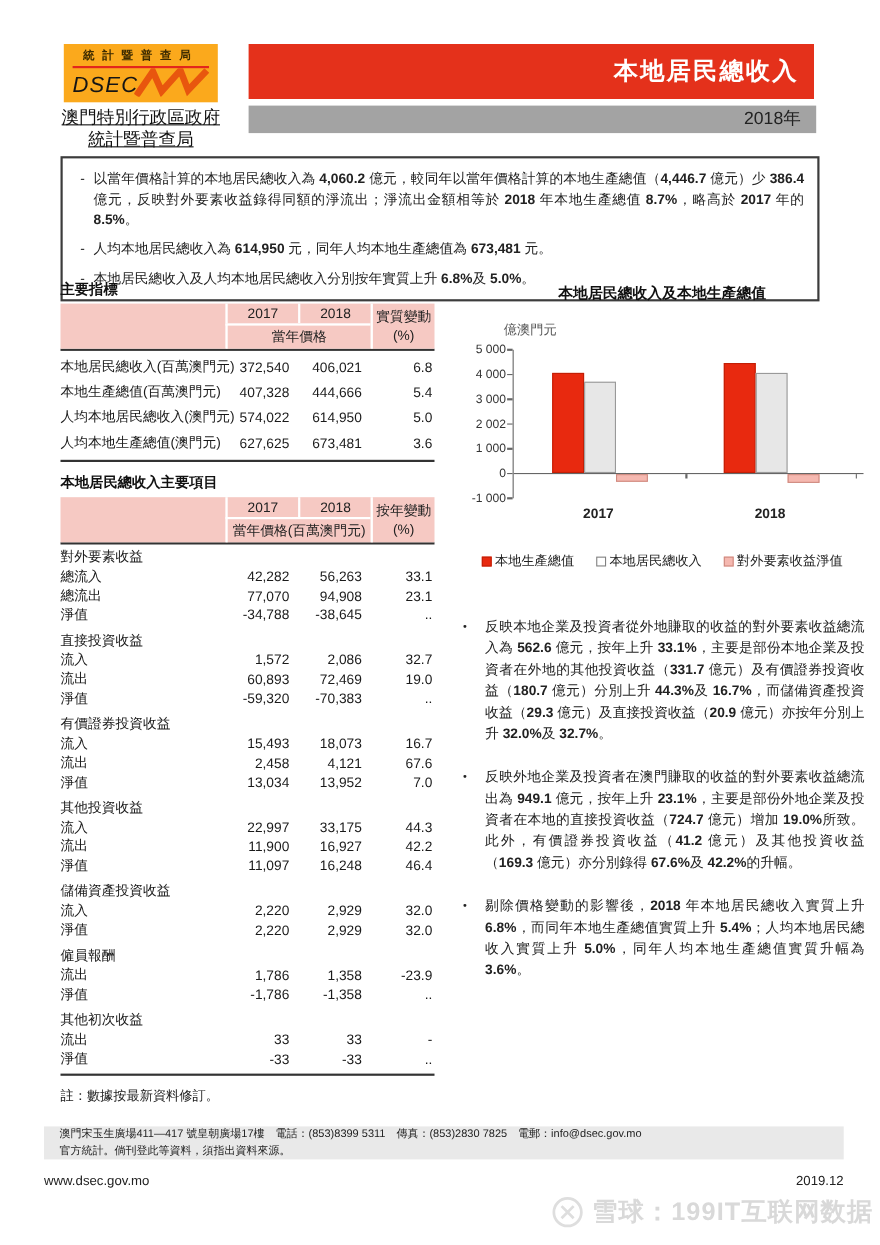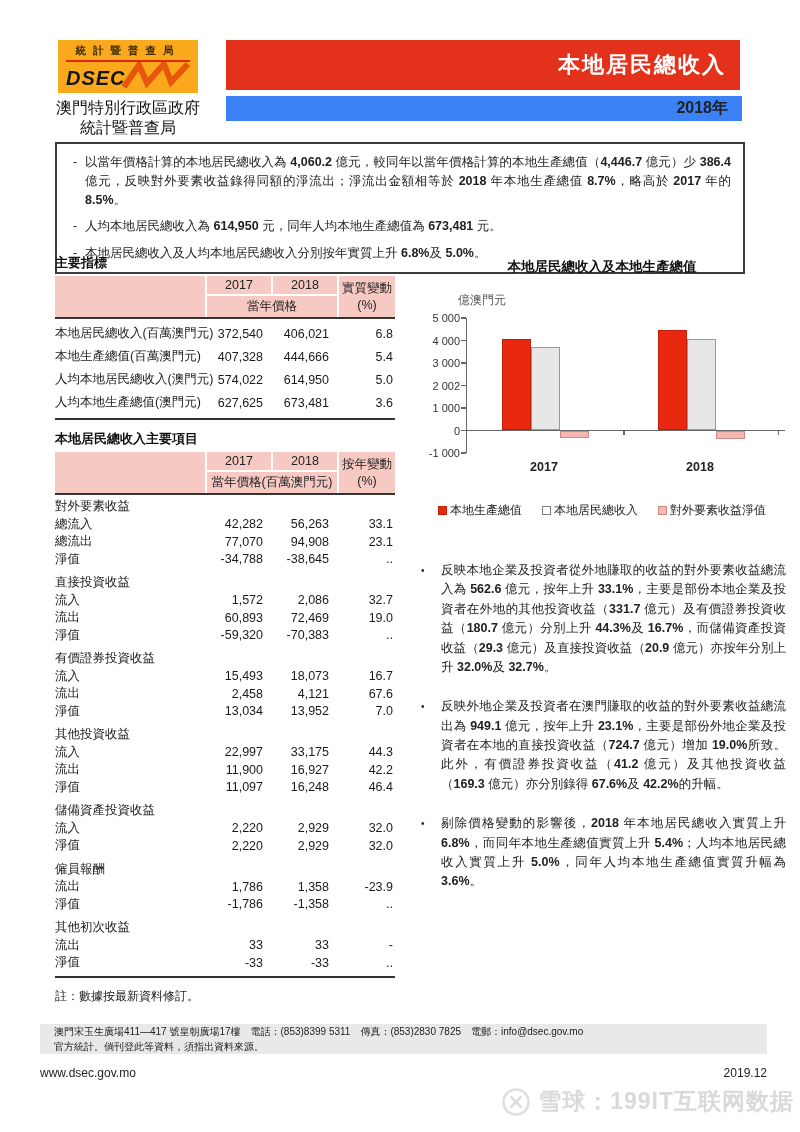--- a/index.html
+++ b/index.html
@@ -5,29 +5,29 @@
   html,body{margin:0;padding:0;background:#fff;}
   .page{position:relative;width:800px;height:1132px;background:#ffffff;overflow:hidden;
         font-family:"Liberation Sans","DejaVu Sans",sans-serif;color:#1a1a1a;}
 
   
   .logo-box{position:absolute;left:58px;top:40px;width:140px;height:53px;background:#fba91c;
             box-sizing:border-box;padding:4px 8px 3px;}
   .logo-top{font-size:10.5px;font-weight:bold;color:#3d2b00;letter-spacing:7px;white-space:nowrap;
             border-bottom:2px solid #e3261c;padding-bottom:2px;text-align:center;}
   .logo-bottom{position:relative;height:28px;}
-  .logo-dsec{position:absolute;left:0;bottom:0;font-size:20px;font-weight:bold;font-style:italic;color:#151515;letter-spacing:1px;}
+  .logo-dsec{position:absolute;left:0;bottom:0;font-size:20px;font-weight:normal;font-style:italic;color:#151515;letter-spacing:1px;}
   .logo-zigzag{position:absolute;right:0;bottom:2px;}
-  .gov-text{position:absolute;left:36px;top:98px;width:184px;text-align:center;font-size:16px;line-height:1.25;color:#111;}
+  .gov-text{position:absolute;left:36px;top:98px;width:184px;text-align:center;font-size:16px;line-height:1.25;color:#111;text-decoration:underline;}
   .title-bar{position:absolute;left:226px;top:40px;width:514px;height:50px;background:#e4311b;color:#fff;
              display:flex;align-items:center;justify-content:flex-end;padding-right:14px;box-sizing:border-box;
              font-size:22px;font-weight:bold;letter-spacing:2px;}
-  .year-bar{position:absolute;left:226px;top:96px;width:516px;height:25px;background:#3b82f6;color:#222;
+  .year-bar{position:absolute;left:226px;top:96px;width:516px;height:25px;background:#a3a3a3;color:#222;
             display:flex;align-items:center;justify-content:flex-end;padding-right:14px;box-sizing:border-box;
-            font-size:16px;font-weight:bold;padding-left:28px;}
+            font-size:16px;font-weight:normal;padding-left:28px;}
 
   
   .summary-box{position:absolute;left:55px;top:142px;width:690px;box-sizing:border-box;
                border:2px solid #3c3c3c;padding:9px 12px 9px 8px;display:flex;flex-direction:column;gap:8px;}
   .summary-item{display:flex;font-size:12.5px;line-height:1.5;color:#222;}
   .summary-item .dash{width:20px;flex:none;text-align:center;}
   .summary-item .txt{flex:1;text-align:justify;}
   .nb{font-weight:bold;}
 
   

